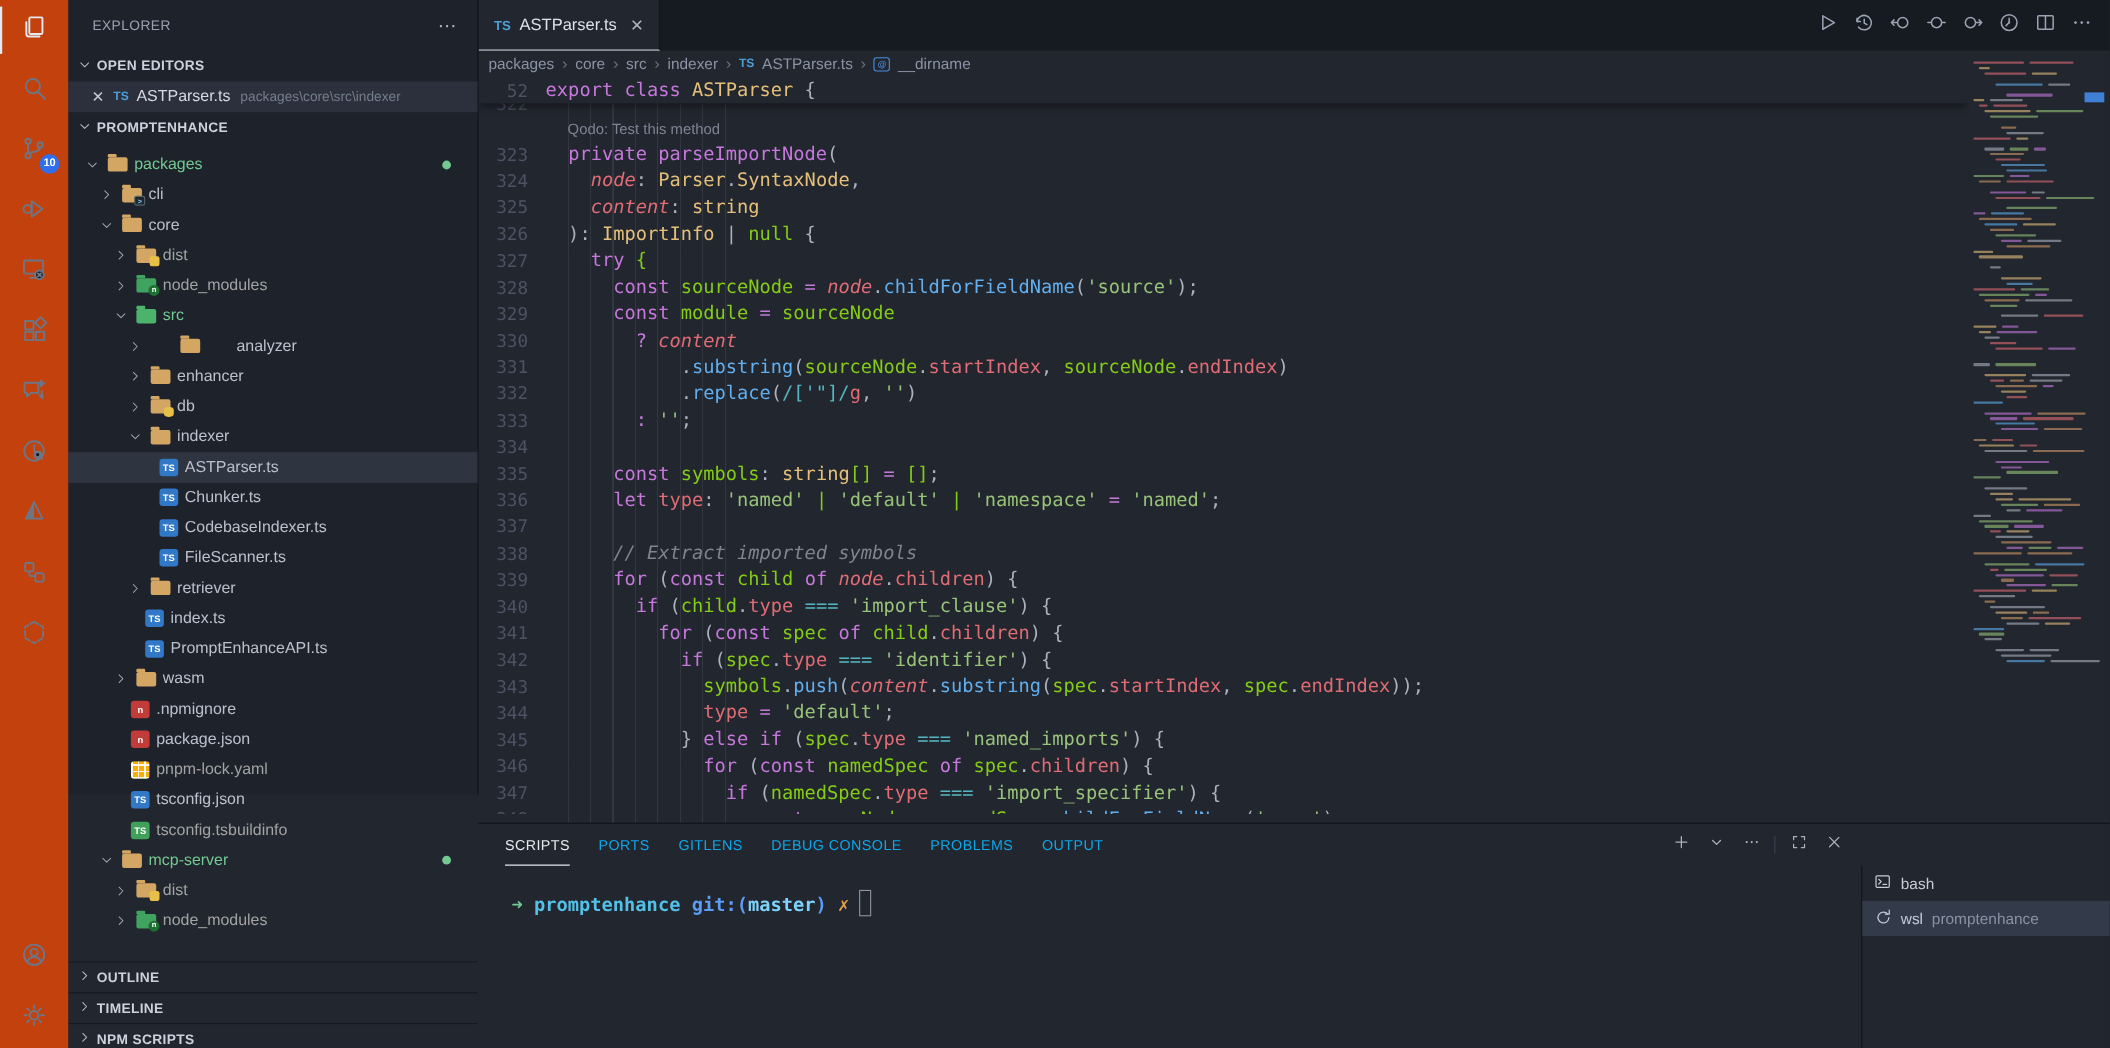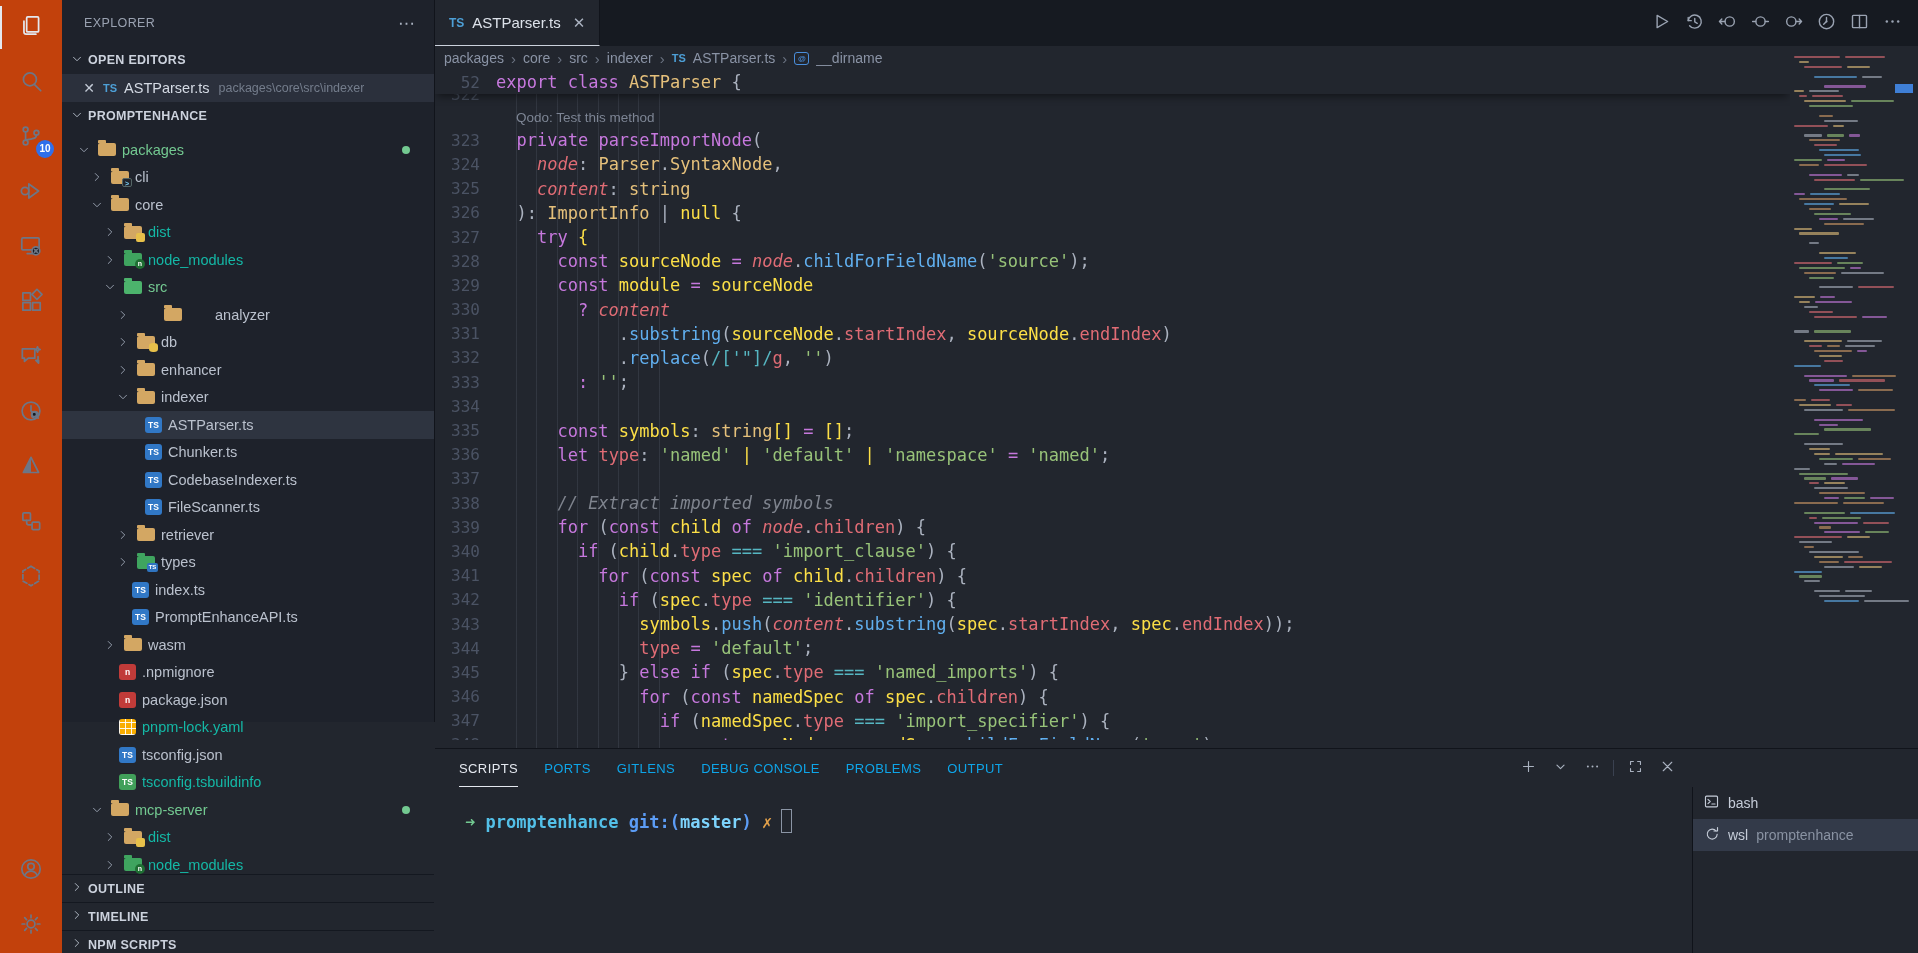--- a/index.html
+++ b/index.html
@@ -27,21 +27,21 @@
   .oe-item .name { color:#d4dae4; font-size:14.5px; }
   .oe-item .path { color:#747d8c; font-size:12.5px; margin-left:2px; white-space:nowrap; overflow:hidden; }
   .ts-mini { color:#4d9fd6; font:700 11px "Liberation Sans",sans-serif; flex:none; }
 
   .tree { position:absolute; left:0; top:136px; right:0; }
   .trow { position:relative; height:27.5px; display:flex; align-items:center; gap:6px; color:#bac1cd; font-size:14.5px; cursor:pointer; }
   .trow.sel { background:#31374433; background:#2e3440; }
   .trow .chev { width:16px; flex:none; display:flex; align-items:center; justify-content:center; color:#9aa2b1; }
   .trow .chev svg { width:14px; height:14px; }
   .trow.green > .lbl { color:#73c991; }
-  .trow.dim > .lbl { color:#14b8a6; }
+  .trow.dim > .lbl { color:#a3a3a3; }
   .trow .dot { position:absolute; right:24px; top:50%; width:8px; height:8px; margin-top:-4px; border-radius:50%; background:#73c991; }
   .tico { width:18px; height:13px; border-radius:2px; position:relative; flex:none; background:#c99a52; }
   .tico::before { content:""; position:absolute; top:-3px; left:0; width:8px; height:3px; background:inherit; border-radius:1px 1px 0 0; }
   .tico.f-green { background:#3fa45f; }
   .tico.open { background:#d3a763; }
   .tico.open.f-green { background:#4cb36c; }
   .bdg { position:absolute; right:-3px; bottom:-3px; border-radius:2px; font:700 7px/9px "Liberation Sans",sans-serif; color:#fff; text-align:center; }
   .bdg-term { width:10px; height:9px; background:#20242c; color:#7dd3fc; border:1px solid #566; }
   .bdg-db { width:9px; height:9px; background:#e7c04a; border-radius:4px/3px; }
   .bdg-npm { width:10px; height:10px; background:#1f6f33; border-radius:50%; line-height:10px; }
@@ -76,21 +76,21 @@
   .crow { display:flex; height:24.2px; align-items:center; position:relative; }
   .crow .ln { width:45px; flex:none; text-align:right; color:#4b5364; font-size:16px; }
   .crow pre { margin-left:16px; font:inherit; white-space:pre; color:#abb2bf; }
   .sticky { position:relative; z-index:5; background:#22262e; box-shadow:0 4px 9px -2px rgba(0,0,0,.5); }
   .clip-top { height:12px; overflow:hidden; }
   .clip-top .crow { margin-top:-12px; opacity:.8; }
   .clip-bot { height:7px; overflow:hidden; }
   .lens { height:22px; display:flex; align-items:center; }
   .lens span { margin-left:81px; color:#7d8594; font-size:13.5px; font-family:"Liberation Sans",sans-serif; cursor:pointer; }
   
-  .tk-k{color:#c678dd}.tk-t{color:#e5c07b}.tk-v{color:#fde047}
+  .tk-k{color:#c678dd}.tk-t{color:#e5c07b}.tk-v{color:#84cc16}
   .tk-p{color:#e06c75;font-style:italic}.tk-r{color:#e06c75}
   .tk-f{color:#61afef}.tk-s{color:#98c379}.tk-o{color:#56b6c2}
   .tk-w{color:#abb2bf}.tk-c{color:#7f848e;font-style:italic}
 
   
   .minimap { position:absolute; right:28px; top:46px; width:100px; bottom:0; }
   .mm-row { position:absolute; height:2.2px; border-radius:1px; opacity:.6; }
   .ruler { position:absolute; right:0; top:46px; width:28px; bottom:0; }
   .ruler .cursor-mark { position:absolute; left:5px; right:5px; top:38px; height:9px; background:#3f7fd6; }
 
@@ -309,33 +309,33 @@
           </span>
           <span class="tico open"></span>
           <span class="lbl">analyzer</span>
         </div>
         <div class="trow" style="padding-left: 53px;">
           <span class="chev">
             <svg viewBox="0 0 24 24" fill="none" stroke="currentColor" stroke-width="1.6" stroke-linecap="round" stroke-linejoin="round">
               <path d="M9 6l6 6-6 6"></path>
             </svg>
           </span>
+          <span class="tico open"></span>
+          <span class="lbl">enhancer</span>
+        </div>
+        <div class="trow" style="padding-left: 53px;">
+          <span class="chev">
+            <svg viewBox="0 0 24 24" fill="none" stroke="currentColor" stroke-width="1.6" stroke-linecap="round" stroke-linejoin="round">
+              <path d="M9 6l6 6-6 6"></path>
+            </svg>
+          </span>
           <span class="tico open">
             <span class="bdg bdg-db"></span>
           </span>
           <span class="lbl">db</span>
-        </div>
-        <div class="trow" style="padding-left: 53px;">
-          <span class="chev">
-            <svg viewBox="0 0 24 24" fill="none" stroke="currentColor" stroke-width="1.6" stroke-linecap="round" stroke-linejoin="round">
-              <path d="M9 6l6 6-6 6"></path>
-            </svg>
-          </span>
-          <span class="tico open"></span>
-          <span class="lbl">enhancer</span>
         </div>
         <div class="trow" style="padding-left: 53px;">
           <span class="chev">
             <svg viewBox="0 0 24 24" fill="none" stroke="currentColor" stroke-width="1.6" stroke-linecap="round" stroke-linejoin="round">
               <path d="M6 9l6 6 6-6"></path>
             </svg>
           </span>
           <span class="tico open"></span>
           <span class="lbl">indexer</span>
         </div>
@@ -356,31 +356,20 @@
           <span class="lbl">FileScanner.ts</span>
         </div>
         <div class="trow" style="padding-left: 53px;">
           <span class="chev">
             <svg viewBox="0 0 24 24" fill="none" stroke="currentColor" stroke-width="1.6" stroke-linecap="round" stroke-linejoin="round">
               <path d="M9 6l6 6-6 6"></path>
             </svg>
           </span>
           <span class="tico open"></span>
           <span class="lbl">retriever</span>
-        </div>
-        <div class="trow" style="padding-left: 53px;">
-          <span class="chev">
-            <svg viewBox="0 0 24 24" fill="none" stroke="currentColor" stroke-width="1.6" stroke-linecap="round" stroke-linejoin="round">
-              <path d="M9 6l6 6-6 6"></path>
-            </svg>
-          </span>
-          <span class="tico f-green">
-            <span class="bdg bdg-ts">TS</span>
-          </span>
-          <span class="lbl">types</span>
         </div>
         <div class="trow" style="padding-left: 70px;">
           <span class="fico i-ts">TS</span>
           <span class="lbl">index.ts</span>
         </div>
         <div class="trow" style="padding-left: 70px;">
           <span class="fico i-ts">TS</span>
           <span class="lbl">PromptEnhanceAPI.ts</span>
         </div>
         <div class="trow" style="padding-left: 40px;">

